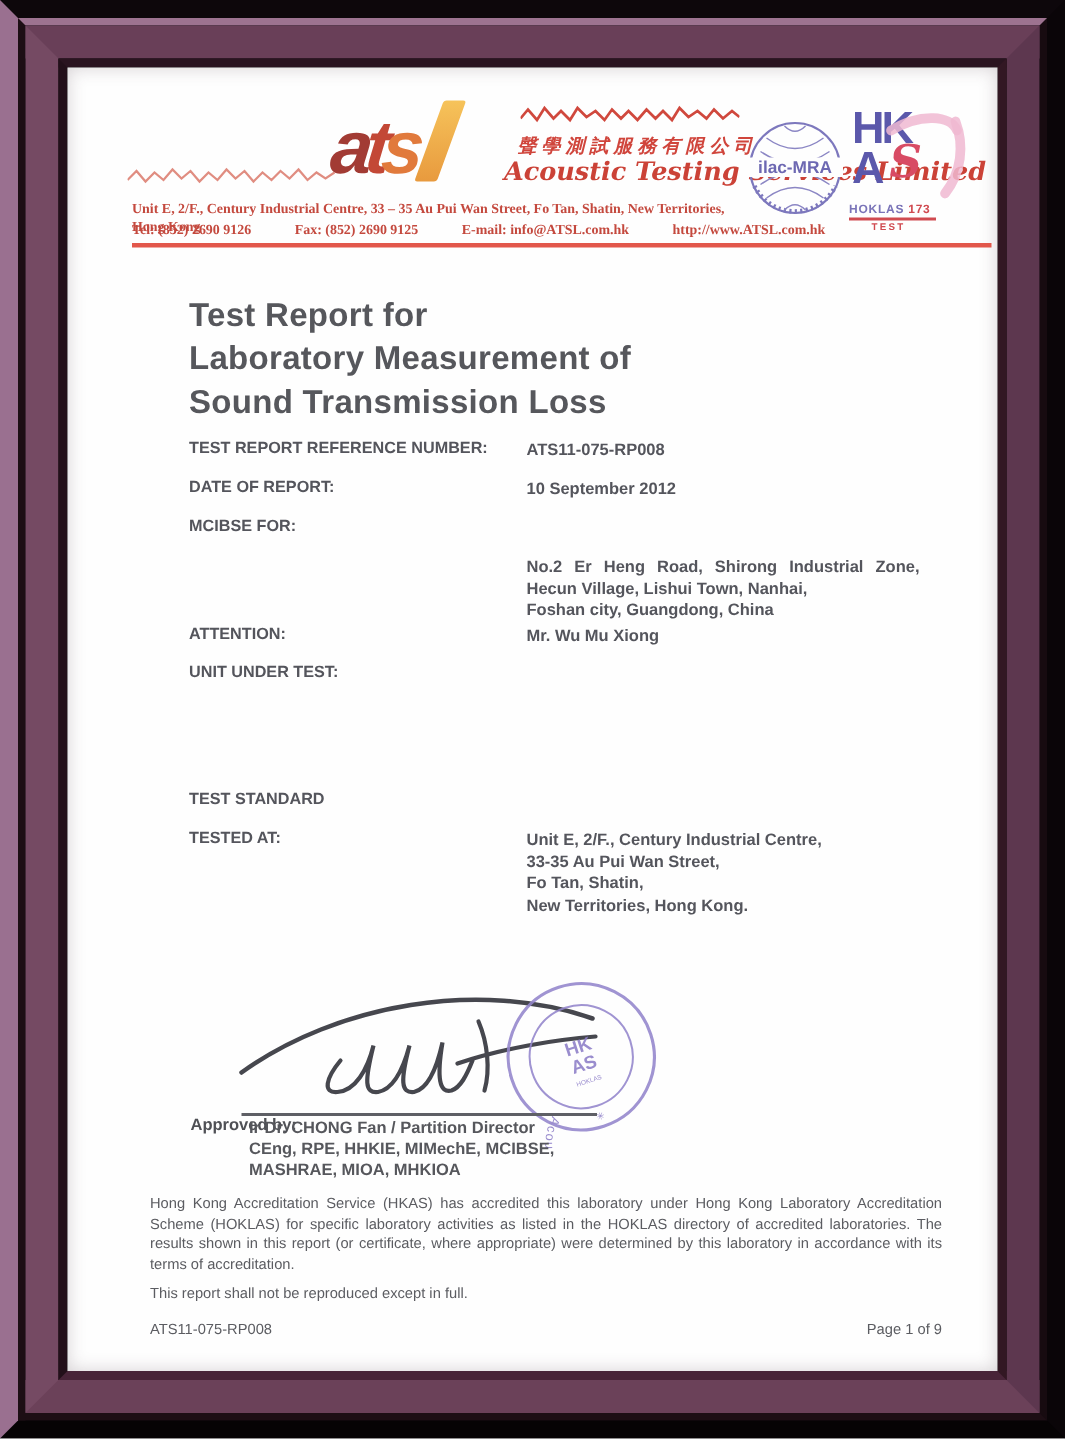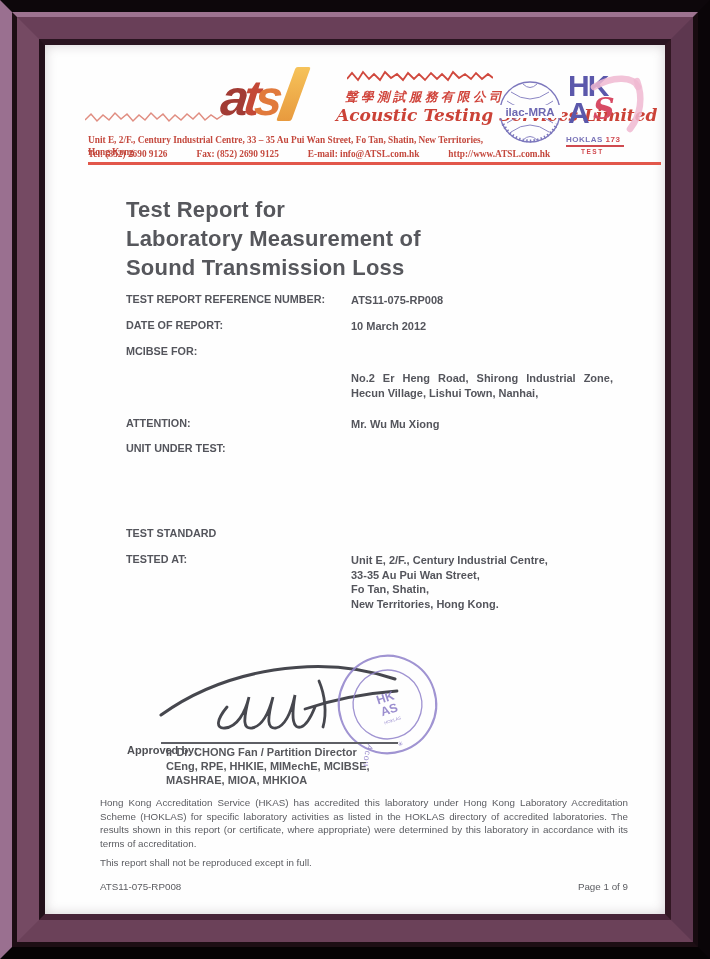--- a/index.html
+++ b/index.html
@@ -147,27 +147,28 @@
       <div class="abs title">
         <div>Test Report for</div>
         <div>Laboratory Measurement of</div>
         <div>Sound Transmission Loss</div>
       </div>
 
       <div class="abs lbl" style="top:248px">TEST REPORT REFERENCE NUMBER:</div>
       <div class="abs val" style="top:248px">ATS11-075-RP008</div>
 
       <div class="abs lbl" style="top:274px">DATE OF REPORT:</div>
-      <div class="abs val" style="top:274px">10 March 2012</div>
+      <div class="abs val" style="top:274px">10 September 2012</div>
 
       <div class="abs lbl" style="top:300px">MCIBSE FOR:</div>
 
       <div class="abs val" style="top:326px">
         <div class="stretch">No.2 Er Heng Road, Shirong Industrial Zone,</div>
         <div>Hecun Village, Lishui Town, Nanhai,</div>
+        <div>Foshan city, Guangdong, China</div>
       </div>
 
       <div class="abs lbl" style="top:372px">ATTENTION:</div>
       <div class="abs val" style="top:372px">Mr. Wu Mu Xiong</div>
 
       <div class="abs lbl" style="top:397px">UNIT UNDER TEST:</div>
 
       <div class="abs lbl" style="top:482px">TEST STANDARD</div>
 
       <div class="abs lbl" style="top:508px">TESTED AT:</div>

